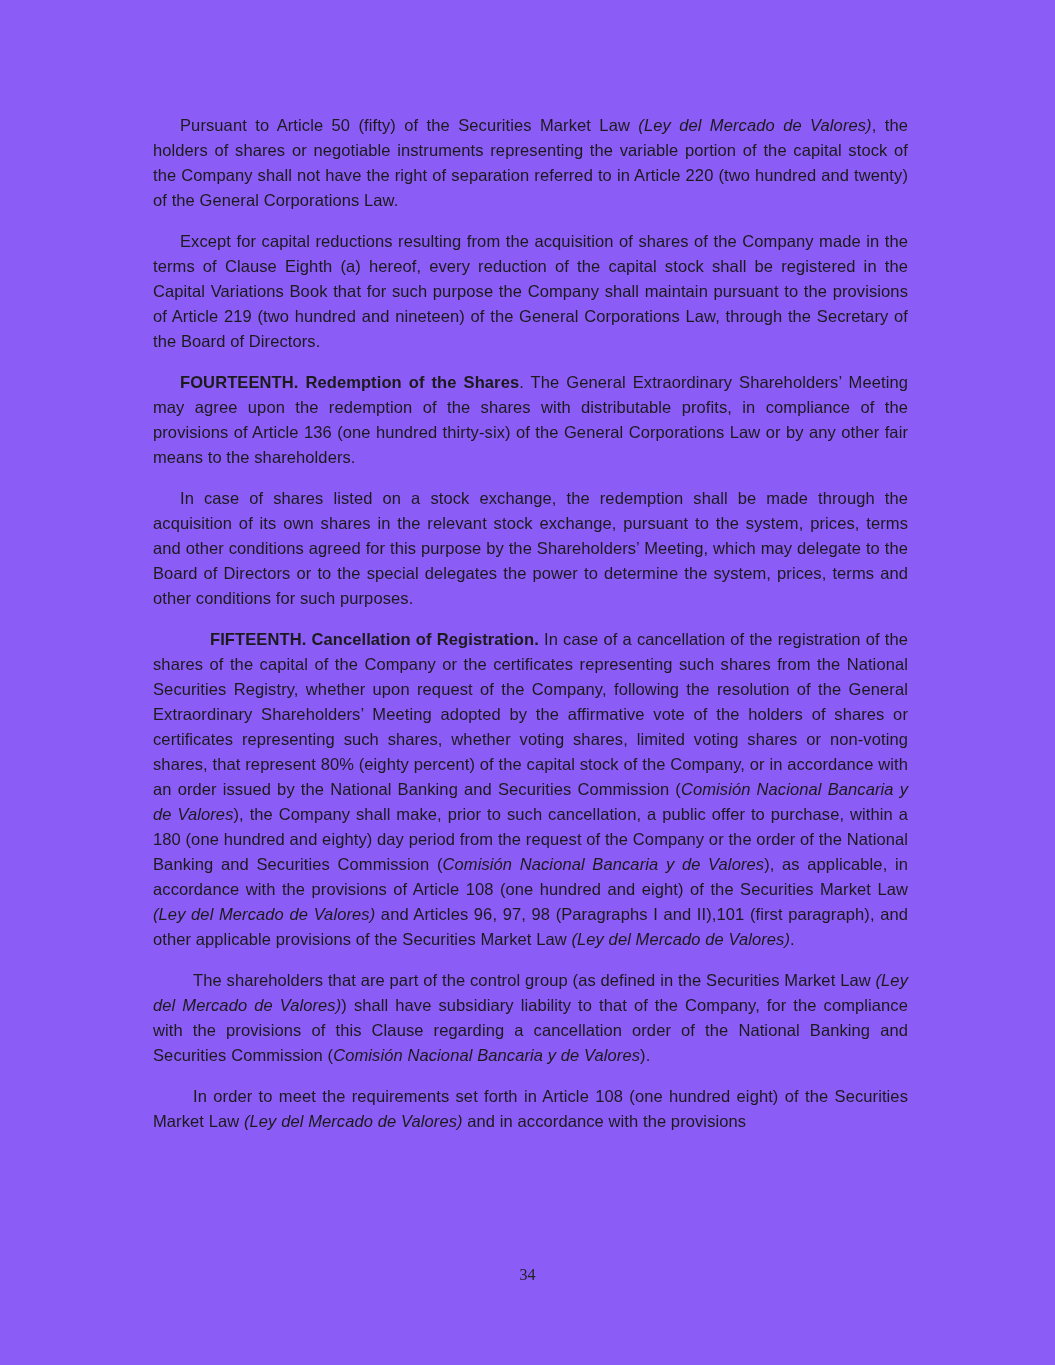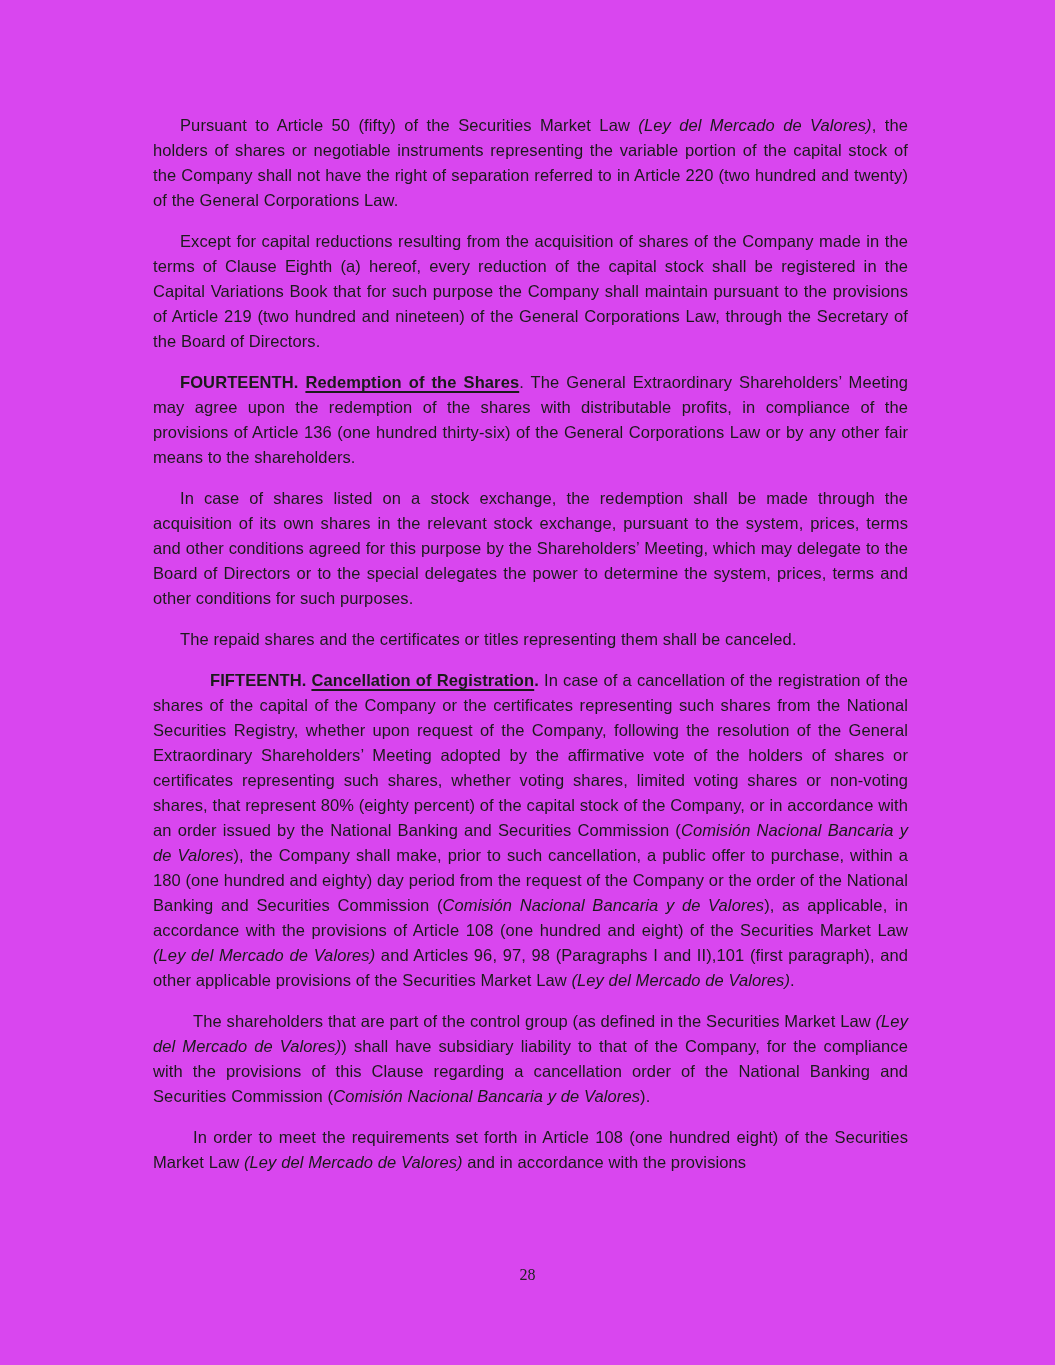--- a/index.html
+++ b/index.html
@@ -4,21 +4,21 @@
 <style>
   html, body {
     margin: 0;
     padding: 0;
     background: #ffffff;
   }
   .page {
     position: relative;
     width: 1055px;
     height: 1365px;
-    background: #d946ef;
+    background: #8b5cf6;
     overflow: hidden;
     font-family: "Liberation Sans", sans-serif;
     color: #1b1b1b;
   }
   .content {
     position: absolute;
     top: 113px;
     left: 153px;
     width: 755px;
   }
@@ -29,21 +29,21 @@
     text-align: justify;
     text-justify: inter-word;
     letter-spacing: 0.1px;
   }
   p.para:last-child { margin-bottom: 16px; }
   .indent-1 { text-indent: 27px; }
   .indent-2 { text-indent: 40px; }
   .indent-3 { text-indent: 57px; }
   .b { font-weight: bold; }
   .i { font-style: italic; }
-  .u { text-decoration: underline; text-decoration-thickness: 1.8px; text-underline-offset: 3px; }
+  .u { text-decoration-thickness: 1.8px; text-underline-offset: 3px; }
   .footer {
     position: absolute;
     top: 1266px;
     left: 0;
     width: 1055px;
     text-align: center;
     font-family: "Liberation Serif", serif;
     font-size: 16px;
     color: #222222;
   }
@@ -51,22 +51,21 @@
 </head>
 <body>
 
 <div class="page">
   <main class="content">
     <div>
         <p class="para indent-1"><span class="">Pursuant to Article 50 (fifty) of the Securities Market Law </span><span class="i">(Ley del Mercado de Valores)</span><span class="">, the holders of shares or negotiable instruments representing the variable portion of the capital stock of the Company shall not have the right of separation referred to in Article 220 (two hundred and twenty) of the General Corporations Law.</span></p>
         <p class="para indent-1"><span class="">Except for capital reductions resulting from the acquisition of shares of the Company made in the terms of Clause Eighth (a) hereof, every reduction of the capital stock shall be registered in the Capital Variations Book that for such purpose the Company shall maintain pursuant to the provisions of Article 219 (two hundred and nineteen) of the General Corporations Law, through the Secretary of the Board of Directors.</span></p>
         <p class="para indent-1"><span class="b">FOURTEENTH. </span><span class="b u">Redemption of the Shares</span><span class="">. The General Extraordinary Shareholders’ Meeting may agree upon the redemption of the shares with distributable profits, in compliance of the provisions of Article 136 (one hundred thirty-six) of the General Corporations Law or by any other fair means to the shareholders.</span></p>
         <p class="para indent-1"><span class="">In case of shares listed on a stock exchange, the redemption shall be made through the acquisition of its own shares in the relevant stock exchange, pursuant to the system, prices, terms and other conditions agreed for this purpose by the Shareholders’ Meeting, which may delegate to the Board of Directors or to the special delegates the power to determine the system, prices, terms and other conditions for such purposes.</span></p>
-        <p class="para indent-1"><span class="">The repaid shares and the certificates or titles representing them shall be canceled.</span></p>
         <p class="para indent-3"><span class="b">FIFTEENTH. </span><span class="b u">Cancellation of Registration</span><span class="b">.</span><span class=""> In case of a cancellation of the registration of the shares of the capital of the Company or the certificates representing such shares from  the National Securities Registry, whether upon request of the Company, following the resolution of the General Extraordinary Shareholders’ Meeting adopted by the affirmative vote of the holders of shares or certificates representing such shares, whether voting shares, limited voting shares or non-voting shares, that represent 80% (eighty percent) of the capital stock of the Company, or in accordance with an order issued by the National Banking and Securities Commission (</span><span class="i">Comisión Nacional Bancaria y de Valores</span><span class="">), the Company shall make, prior to such cancellation, a public offer to purchase, within a 180 (one hundred and eighty) day period from the request of the Company or the order of the National Banking and Securities Commission (</span><span class="i">Comisión Nacional Bancaria y de Valores</span><span class="">), as applicable, in accordance with the provisions of Article 108 (one hundred and eight) of the Securities Market Law </span><span class="i">(Ley del Mercado de Valores)</span><span class=""> and Articles 96, 97, 98 (Paragraphs I and II),101 (first paragraph), and other applicable provisions of the Securities Market Law </span><span class="i">(Ley del Mercado de Valores)</span><span class="">.</span></p>
         <p class="para indent-2"><span class="">The shareholders that are part of the control group (as defined in the Securities Market Law </span><span class="i">(Ley del Mercado de Valores)</span><span class="">) shall have subsidiary liability to that of the Company, for the compliance with the provisions of this Clause regarding a cancellation order of the National Banking and Securities Commission (</span><span class="i">Comisión Nacional Bancaria y de Valores</span><span class="">).</span></p>
         <p class="para indent-2"><span class="">In order to meet the requirements set forth in Article 108 (one hundred eight) of the Securities Market Law </span><span class="i">(Ley del Mercado de Valores)</span><span class=""> and in accordance with the provisions</span></p>
       </div>
   </main>
   <div class="footer">
-    <span>28</span>
+    <span>34</span>
   </div>
 </div>
 
 </body></html>

